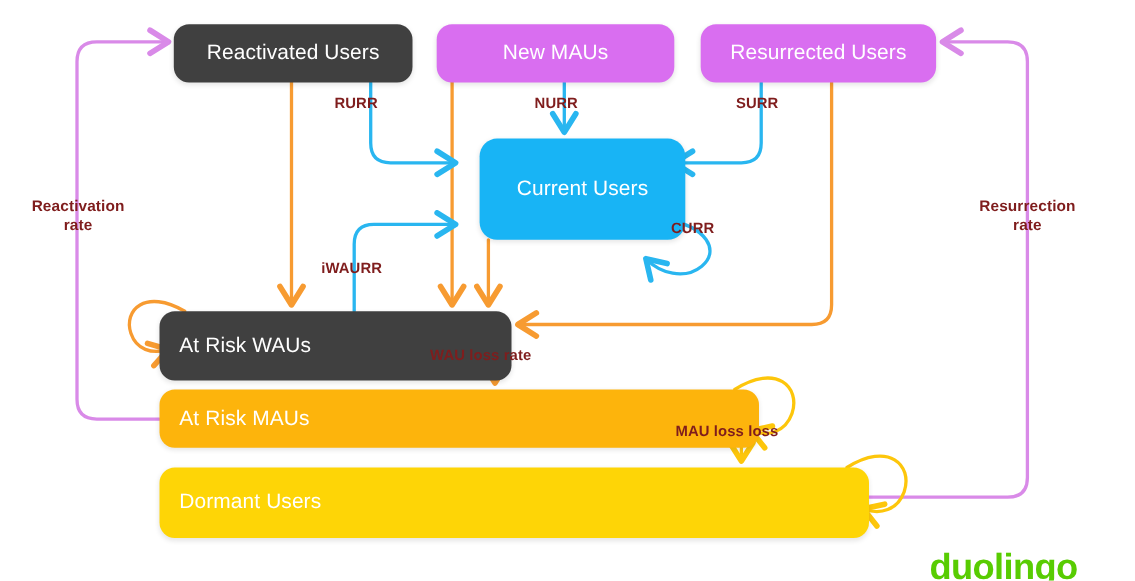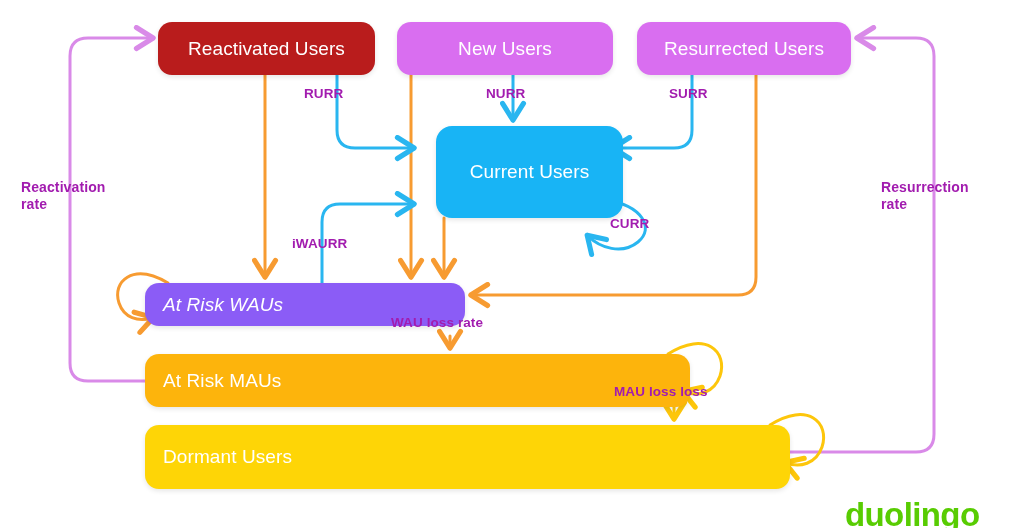--- a/index.html
+++ b/index.html
@@ -34,31 +34,32 @@
     font-size: 19px;
     letter-spacing: 0.1px;
     z-index: 3;
     box-shadow: 0 2px 5px rgba(0,0,0,0.10);
   }
   .node.center { justify-content: center; }
   .node.left { justify-content: flex-start; padding-left: 18px; }
 
   .edge-label {
     position: absolute;
-    color: #a21caf;
+    color: #7f1d1d;
     font-weight: bold;
     font-size: 13.5px;
     letter-spacing: 0.1px;
     white-space: nowrap;
     z-index: 5;
   }
   .edge-label.big {
     font-size: 14px;
     line-height: 17px;
     white-space: normal;
+    text-align: center;
   }
   .logo {
     position: absolute;
     font-size: 33px;
     font-weight: bold;
     letter-spacing: -0.6px;
     z-index: 6;
   }
 </style>
 </head>
@@ -108,55 +109,55 @@
 
     <path d="M513,75 L513,119" fill="none" stroke="#29b6f0" stroke-width="3" stroke-linecap="round" marker-end="url(#ah-blue)"></path>
 
     <path d="M692,75 L692,130 Q692,148 674,148 L614,148" fill="none" stroke="#29b6f0" stroke-width="3" stroke-linecap="round" marker-end="url(#ah-blue)"></path>
 
     <path d="M607,200 C642,206 655,228 638,242 C622,255 600,248 588,236" fill="none" stroke="#29b6f0" stroke-width="3" stroke-linecap="round" marker-end="url(#ah-blue)"></path>
 
     <path d="M322,283 L322,222 Q322,204 340,204 L413,204" fill="none" stroke="#29b6f0" stroke-width="3" stroke-linecap="round" marker-end="url(#ah-blue)"></path>
   </svg>
 
-  <div class="node center" style="left:158px; top:22px; width:217px; height:53px; background:#b91c1c;">
+  <div class="node center" style="left:158px; top:22px; width:217px; height:53px; background:#404040;">
     <span>Reactivated Users</span>
   </div>
 
   <div class="node center" style="left:397px; top:22px; width:216px; height:53px; background:#d96ef0;">
-    <span>New Users</span>
+    <span>New MAUs</span>
   </div>
 
   <div class="node center" style="left:637px; top:22px; width:214px; height:53px; background:#d96ef0;">
     <span>Resurrected Users</span>
   </div>
 
   <div class="node center" style="left:420px; top:126px; width:187px; height:92px; background:#18b4f5; border-radius:16px;margin-left:16px;">
     <span>Current Users</span>
   </div>
 
-  <div class="node left" style="left:145px; top:283px; width:320px; height:43px; background:#8b5cf6;font-style:italic;">
+  <div class="node left" style="left:145px; top:283px; width:320px; height:63px; background:#404040;">
     <span>At Risk WAUs</span>
   </div>
 
   <div class="node left" style="left:145px; top:354px; width:545px; height:53px; background:#fdb40c;">
     <span>At Risk MAUs</span>
   </div>
 
   <div class="node left" style="left:145px; top:425px; width:645px; height:64px; background:#fed506;">
     <span>Dormant Users</span>
   </div>
 
   <div class="edge-label" style="left:304px; top:86px;">RURR</div>
 
   <div class="edge-label" style="left:486px; top:86px;">NURR</div>
 
   <div class="edge-label" style="left:669px; top:86px;">SURR</div>
 
-  <div class="edge-label" style="left:610px; top:216px;">CURR</div>
+  <div class="edge-label" style="left:610px; top:200px;">CURR</div>
 
   <div class="edge-label" style="left:292px; top:236px;">iWAURR</div>
 
   <div class="edge-label" style="left:391px; top:315px;">WAU loss rate</div>
 
   <div class="edge-label" style="left:614px; top:384px;">MAU loss loss</div>
 
   <div class="edge-label big" style="left:21px; top:179px; width:100px;">Reactivation rate</div>
 
   <div class="edge-label big" style="left:881px; top:179px; width:106px;">Resurrection rate</div>

